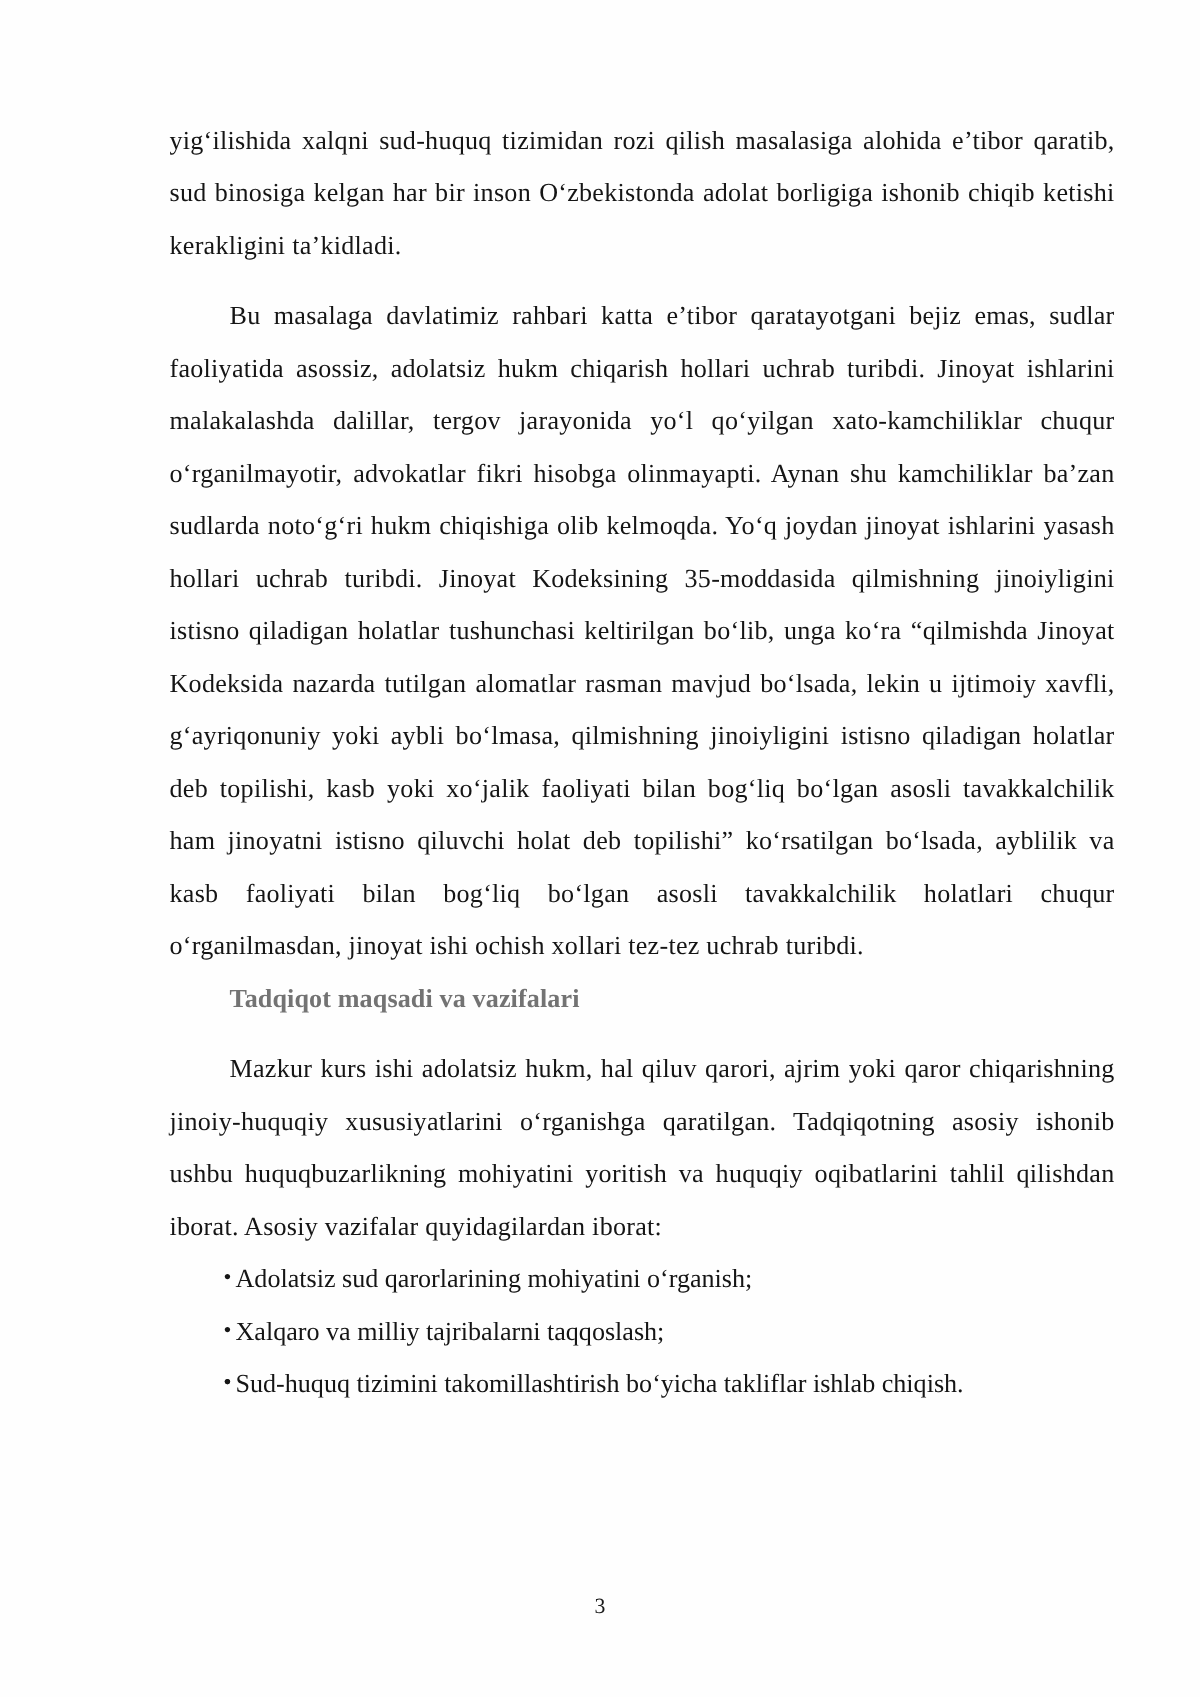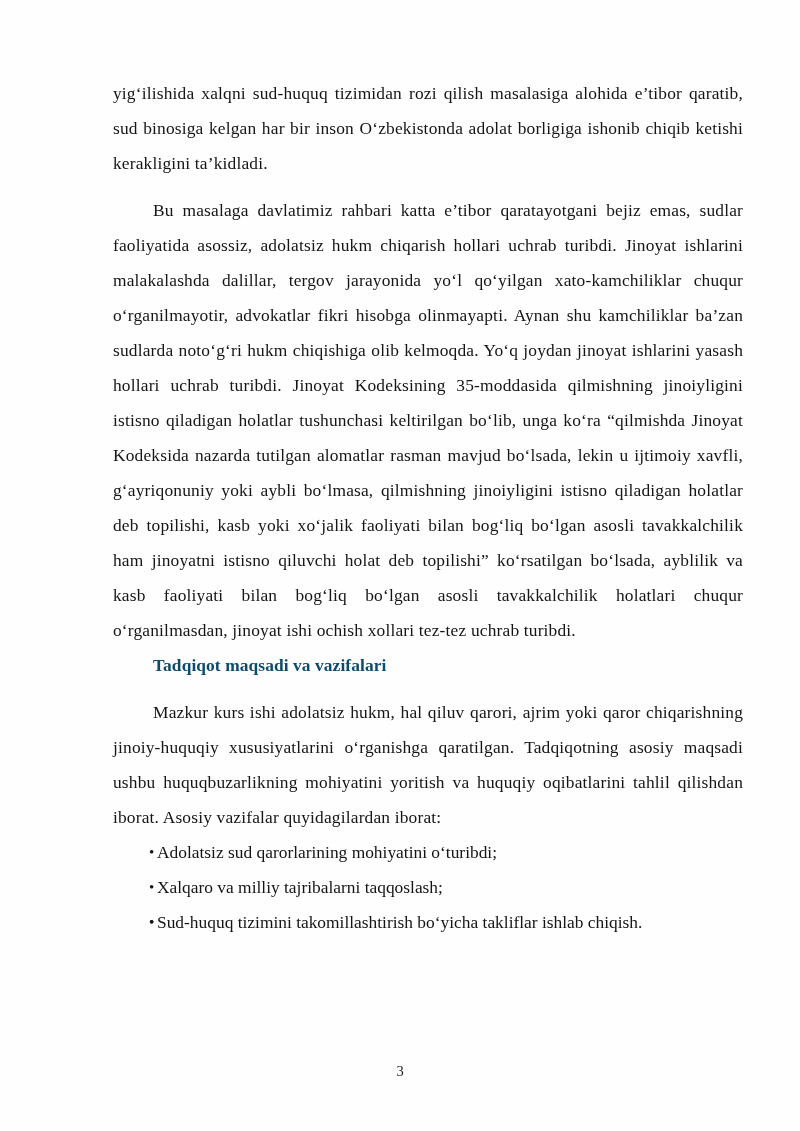--- a/index.html
+++ b/index.html
@@ -60,21 +60,21 @@
   }
 
   h2.heading {
     margin: 0;
     padding: 0;
     font-size: 17.4px;
     line-height: 35px;
     font-weight: bold;
     text-indent: 40px;
     text-align: left;
-    color: #0c4a6e;
+    color: #737373;
     letter-spacing: 0.005em;
   }
 
   ul.bullets {
     margin: 0;
     padding: 0;
     list-style: none;
   }
 
   ul.bullets li {
@@ -114,26 +114,26 @@
 <div class="page">
 
   <div class="content">
 
     <p class="para nostretch">yig‘ilishida xalqni sud-huquq tizimidan rozi qilish masalasiga alohida e’tibor qaratib, sud binosiga kelgan har bir inson O‘zbekistonda adolat borligiga ishonib chiqib ketishi kerakligini ta’kidladi.</p>
 
     <p class="para indent nostretch">Bu masalaga davlatimiz rahbari katta e’tibor qaratayotgani bejiz emas, sudlar faoliyatida asossiz, adolatsiz hukm chiqarish hollari uchrab turibdi. Jinoyat ishlarini malakalashda dalillar, tergov jarayonida yo‘l qo‘yilgan xato-kamchiliklar chuqur o‘rganilmayotir, advokatlar fikri hisobga olinmayapti. Aynan shu kamchiliklar ba’zan sudlarda noto‘g‘ri hukm chiqishiga olib kelmoqda. Yo‘q joydan jinoyat ishlarini yasash hollari uchrab turibdi. Jinoyat Kodeksining 35-moddasida qilmishning jinoiyligini istisno qiladigan holatlar tushunchasi keltirilgan bo‘lib, unga ko‘ra “qilmishda Jinoyat Kodeksida nazarda tutilgan alomatlar rasman mavjud bo‘lsada, lekin u ijtimoiy xavfli, g‘ayriqonuniy yoki aybli bo‘lmasa, qilmishning jinoiyligini istisno qiladigan holatlar deb topilishi, kasb yoki xo‘jalik faoliyati bilan bog‘liq bo‘lgan asosli tavakkalchilik ham jinoyatni istisno qiluvchi holat deb topilishi” ko‘rsatilgan bo‘lsada, ayblilik va kasb faoliyati bilan bog‘liq bo‘lgan asosli tavakkalchilik holatlari chuqur o‘rganilmasdan, jinoyat ishi ochish xollari tez-tez uchrab turibdi.</p>
 
     <h2 class="heading">Tadqiqot maqsadi va vazifalari</h2>
 
-    <p class="para indent nostretch">Mazkur kurs ishi adolatsiz hukm, hal qiluv qarori, ajrim yoki qaror chiqarishning jinoiy-huquqiy xususiyatlarini o‘rganishga qaratilgan. Tadqiqotning asosiy maqsadi ushbu huquqbuzarlikning mohiyatini yoritish va huquqiy oqibatlarini tahlil qilishdan iborat. Asosiy vazifalar quyidagilardan iborat:</p>
+    <p class="para indent nostretch">Mazkur kurs ishi adolatsiz hukm, hal qiluv qarori, ajrim yoki qaror chiqarishning jinoiy-huquqiy xususiyatlarini o‘rganishga qaratilgan. Tadqiqotning asosiy ishonib ushbu huquqbuzarlikning mohiyatini yoritish va huquqiy oqibatlarini tahlil qilishdan iborat. Asosiy vazifalar quyidagilardan iborat:</p>
 
     <ul class="bullets">
       <li>
         <span class="bullet-glyph">•</span>
-        <span>Adolatsiz sud qarorlarining mohiyatini o‘turibdi;</span>
+        <span>Adolatsiz sud qarorlarining mohiyatini o‘rganish;</span>
       </li>
       <li>
         <span class="bullet-glyph">•</span>
         <span>Xalqaro va milliy tajribalarni taqqoslash;</span>
       </li>
       <li>
         <span class="bullet-glyph">•</span>
       </li>
       <li>
         <span class="bullet-glyph">•</span>

